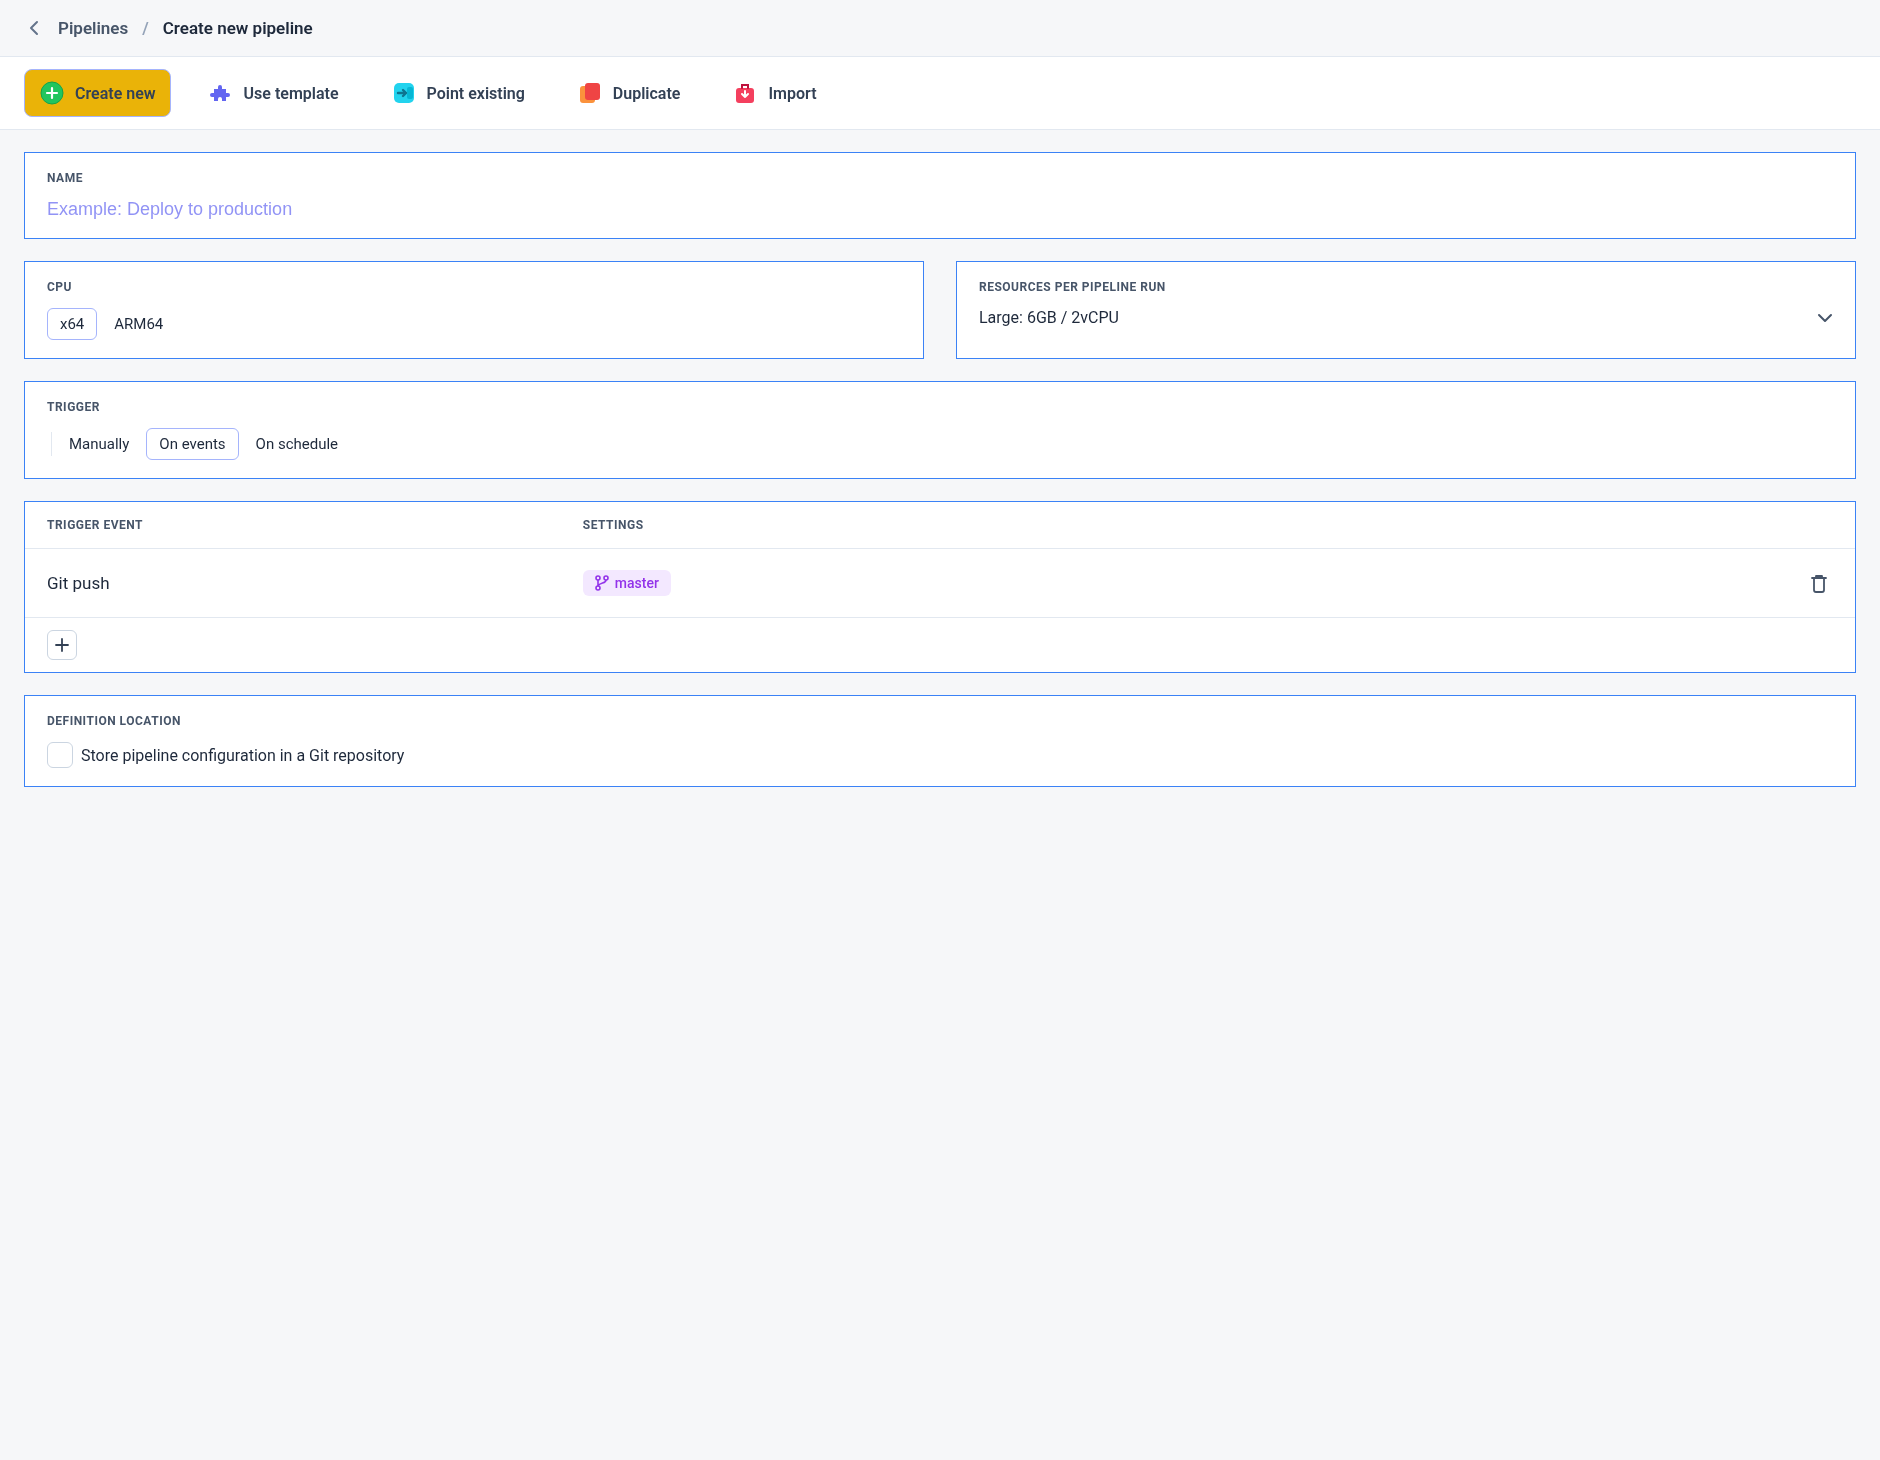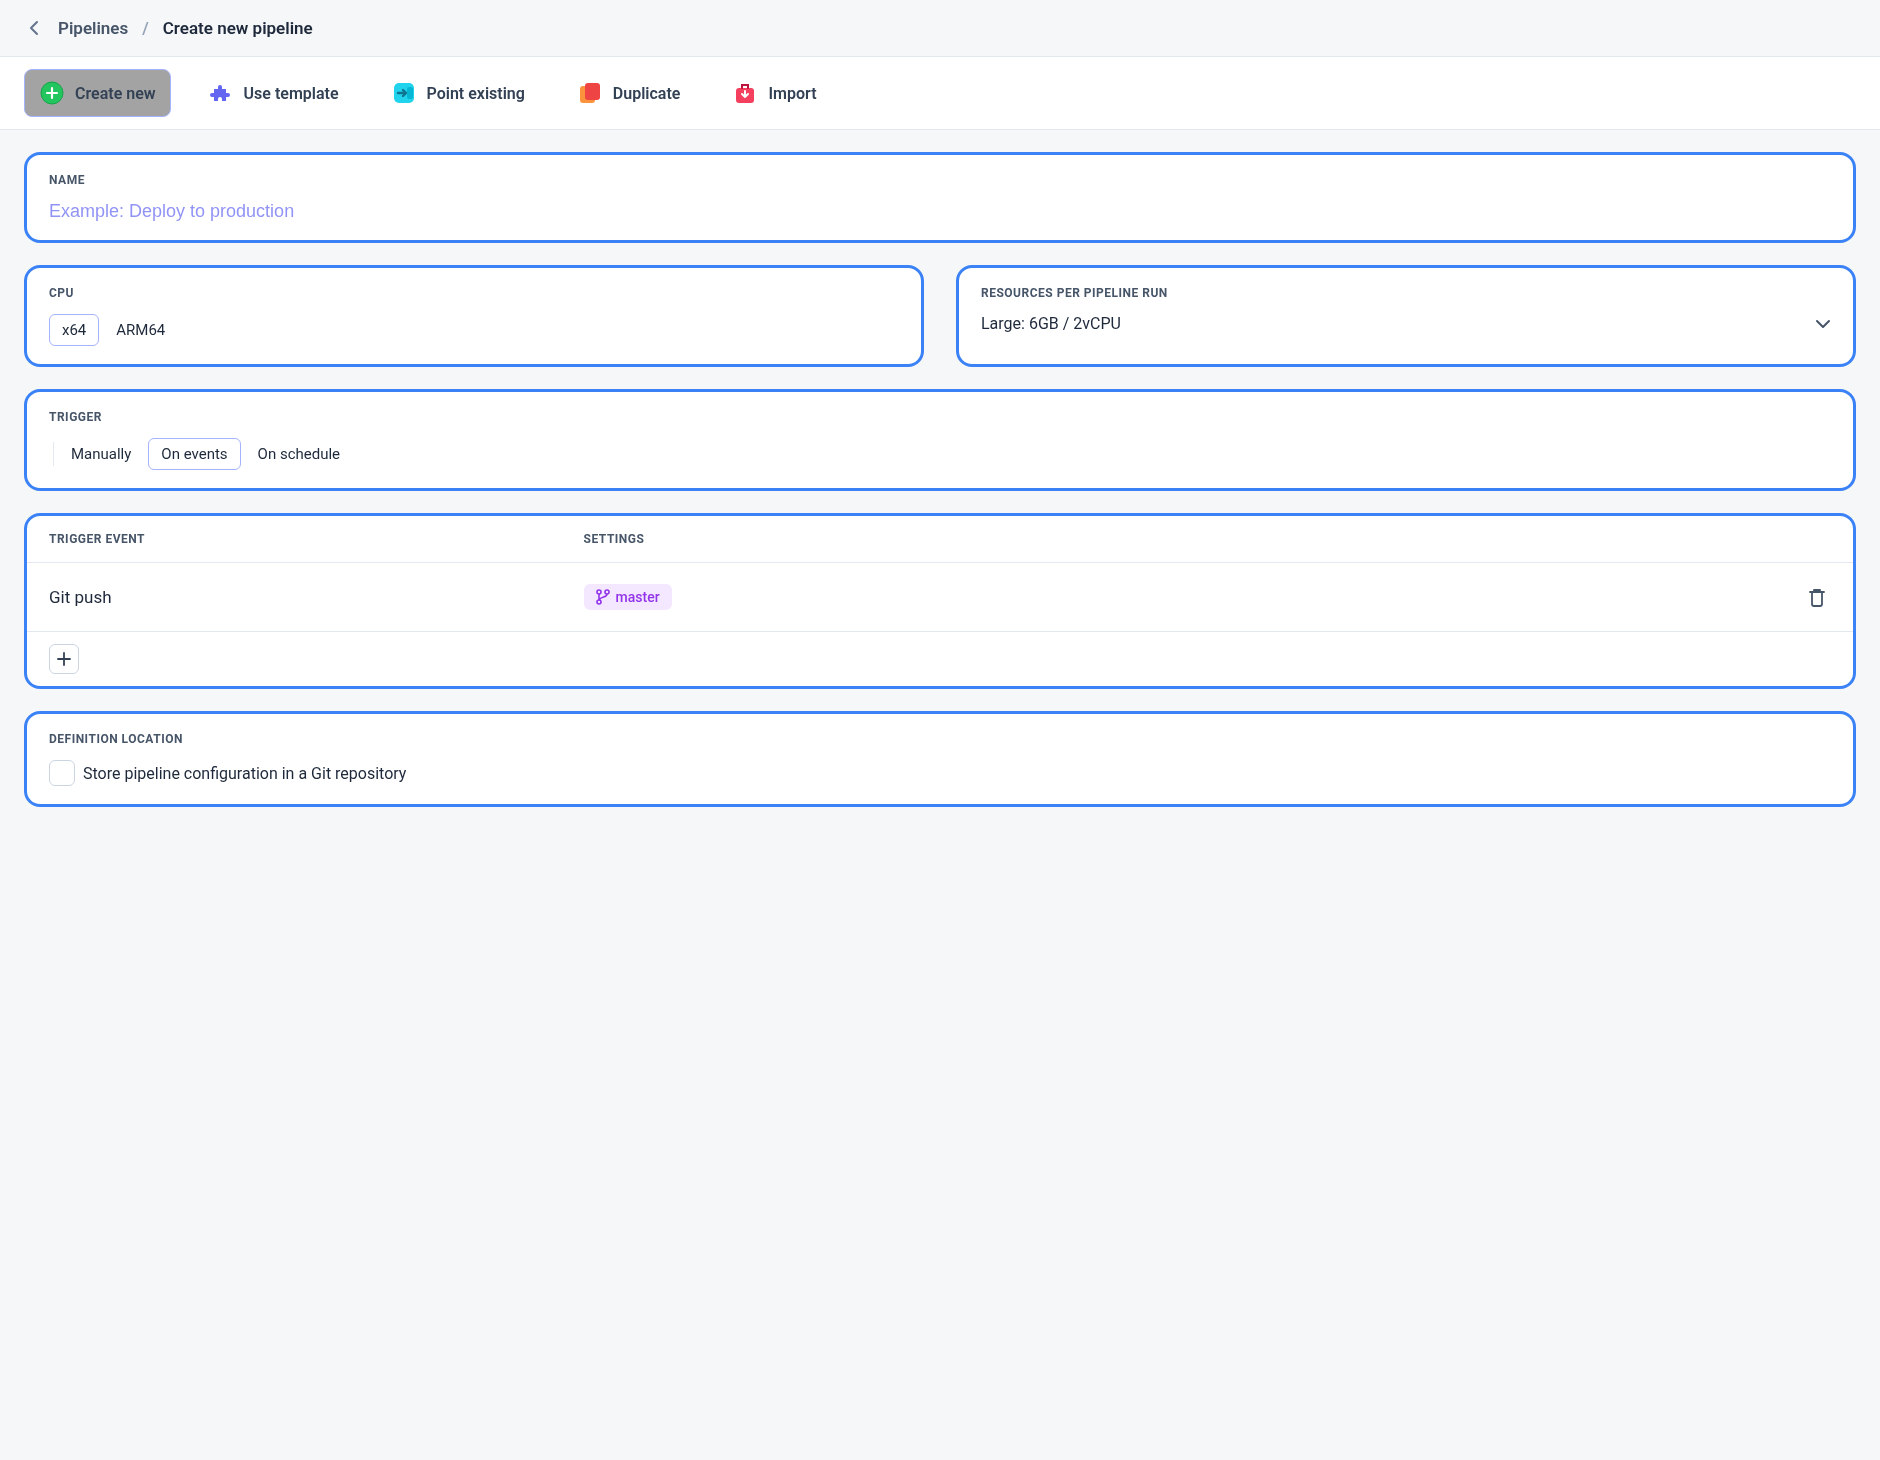--- a/index.html
+++ b/index.html
@@ -51,43 +51,43 @@
     padding: 10px 14px;
     border-radius: 8px;
     font-weight: 600;
     font-size: 16px;
     color: #334155;
     cursor: pointer;
     border: 1px solid transparent;
   }
   .tab.active {
     border: 1px solid #a5b4fc;
-    background: #a3a3a3;
+    background: #eab308;
   }
   .tab .ico {
     width: 26px;
     height: 26px;
     display: flex;
     align-items: center;
     justify-content: center;
     border-radius: 6px;
     flex-shrink: 0;
   }
 
   .content {
     padding: 22px 24px;
     display: flex;
     flex-direction: column;
     gap: 22px;
   }
 
   .card {
     background: #ffffff;
-    border: 3px solid #3b82f6;
-    border-radius: 16px;
+    border: 1px solid #3b82f6;
+    border-radius: 0;
   }
   .card-body { padding: 18px 22px; }
   .card-label {
     font-size: 12px;
     font-weight: 700;
     letter-spacing: 0.5px;
     color: #475569;
     text-transform: uppercase;
     margin-bottom: 14px;
   }

